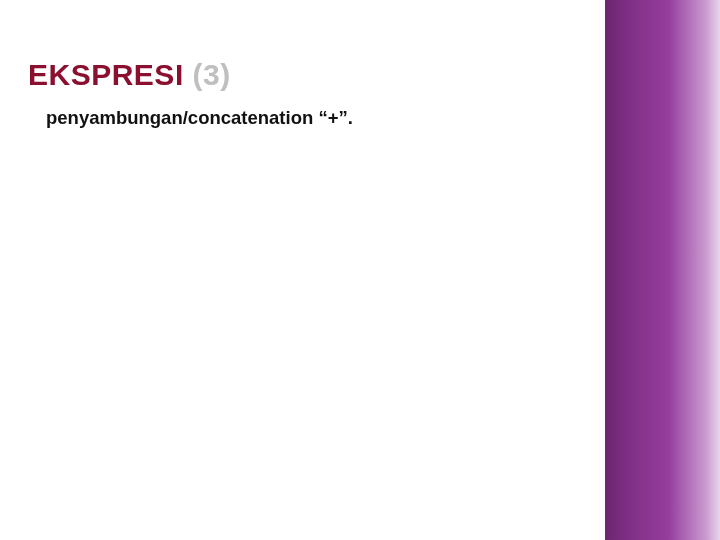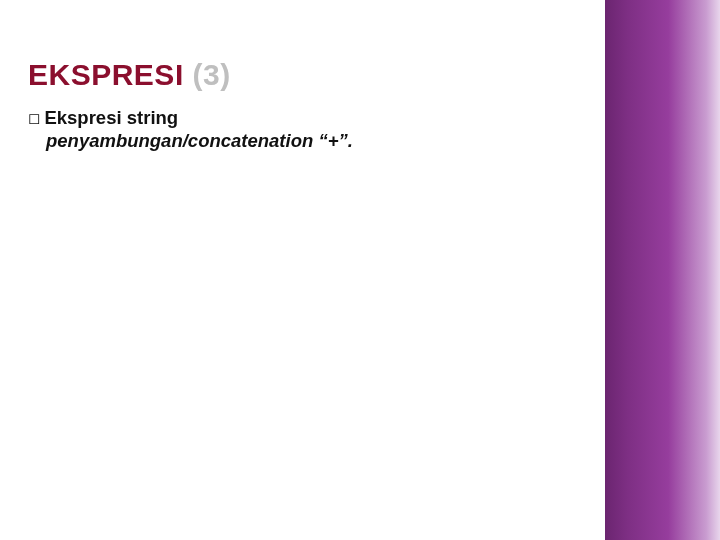--- a/index.html
+++ b/index.html
@@ -38,21 +38,21 @@
   }
   .title .t1 { color: #8b0f2e; }
   .title .t2 { color: #bfbfbf; }
   .bullets {
     font-size: 18.5px;
     line-height: 1.25;
     color: #111;
     font-weight: 600;
   }
   .bullet-row { display: block; }
-  .bullet-cont { display: block; padding-left: 18px; font-style: italic; }
+  .bullet-cont { display: block; padding-left: 18px; }
   .sq {
     display: inline-block;
     font-size: 15px;
     vertical-align: 1px;
     margin-right: 4px;
     color: #111;
     font-weight: 400;
   }
 </style>
 </head>
@@ -60,19 +60,15 @@
 
 <div class="sidebar"></div>
 
 <div class="content">
   <h1 class="title">
     <span class="t1">EKSPRESI</span>
     <span class="t2">(3)</span>
   </h1>
 
   <div class="bullets">
-    <span class="bullet-row">
-      <span class="sq">◻</span><span>Ekspresi</span>
-      <span>string</span>
-    </span>
     <span class="bullet-cont">penyambungan/concatenation “+”.</span>
   </div>
 </div>
 
 </body></html>

